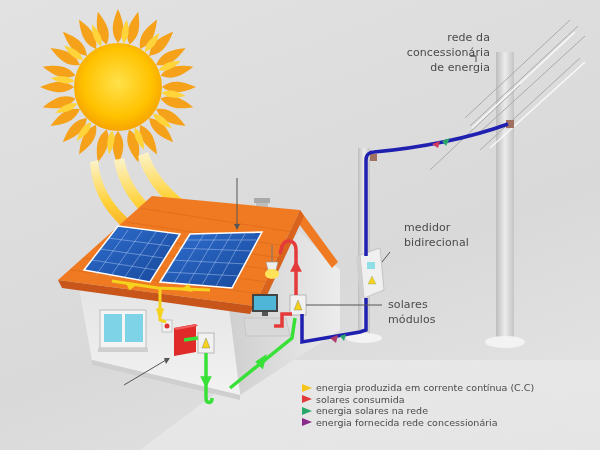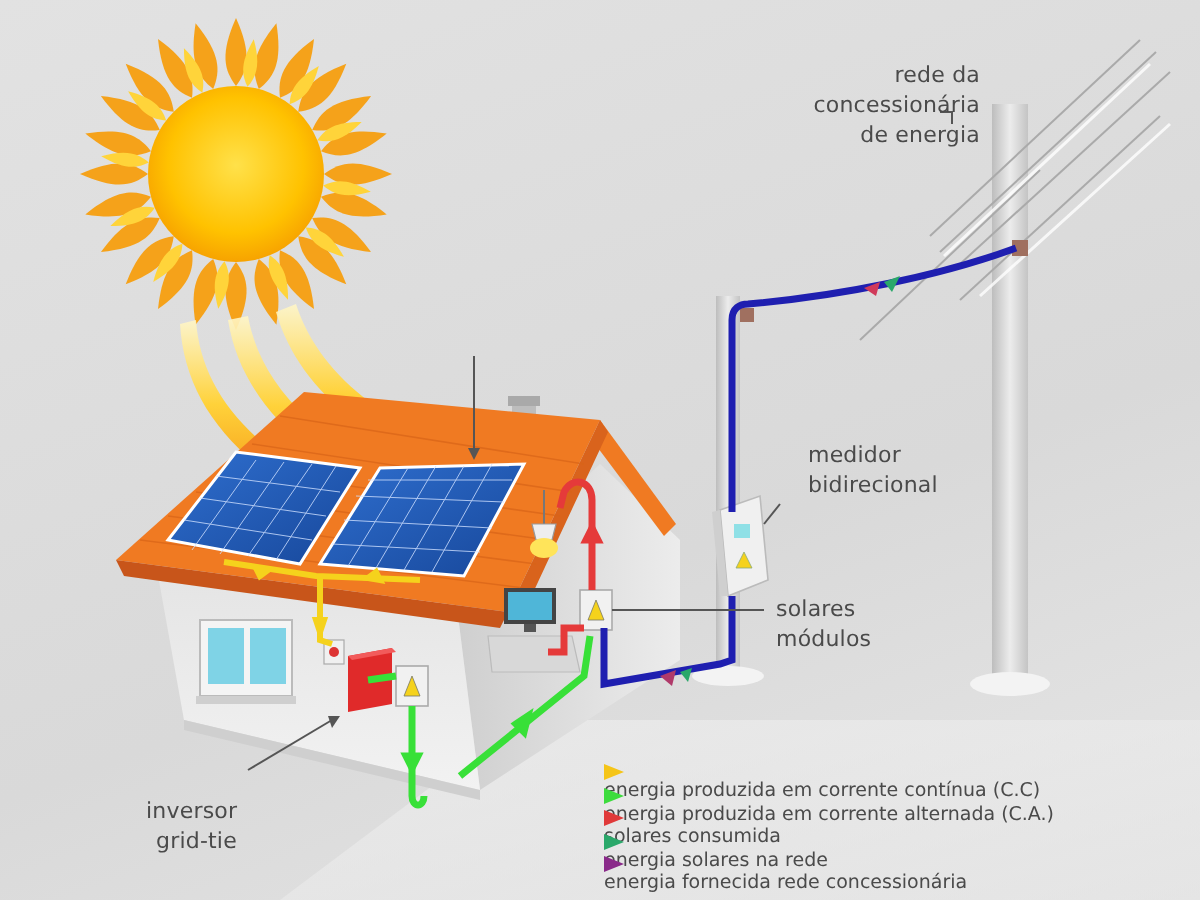--- a/index.html
+++ b/index.html
@@ -2,21 +2,21 @@
 <html><head>
 <meta charset="utf-8">
 <style>
   html,body{margin:0;padding:0;}
   body{width:600px;height:450px;overflow:hidden;background:#dadada;font-family:"DejaVu Sans","Liberation Sans",sans-serif;}
   .stage{position:relative;width:600px;height:450px;background:linear-gradient(160deg,#e2e2e2 0%,#d9d9d9 60%,#e6e6e6 100%);}
   svg.scene{position:absolute;left:0;top:0;}
   .lbl{position:absolute;color:#4a4a4a;font-size:11px;line-height:15px;letter-spacing:0.1px;}
   .lbl.right{text-align:right;}
   .legend{position:absolute;left:302px;top:382px;}
-  .legend-row{display:flex;height:11.5px;flex-direction:column;}
+  .legend-row{display:flex;align-items:center;height:11.5px;}
   .legend-tri{width:0;height:0;border-top:4px solid transparent;border-bottom:4px solid transparent;border-left:10px solid #000;margin-right:4px;}
   .legend-text{font-size:9.5px;color:#4a4a4a;white-space:nowrap;}
 </style>
 </head>
 <body>
 
 <div class="stage">
 
   <svg class="scene" width="600" height="450" viewBox="0 0 600 450">
     <defs>
@@ -266,35 +266,27 @@
   <div class="lbl" style="left:404px;top:220px;">
     <div>medidor</div>
     <div>bidirecional</div>
   </div>
 
   <div class="lbl" style="left:388px;top:297px;">
     <div>solares</div>
     <div>módulos</div>
   </div>
 
-  <div class="lbl" style="left:73px;top:398px;">
-    <div>inversor</div>
-    <div style="padding-left:5px;">grid-tie</div>
-  </div>
 
   <div class="legend" id="legend">
       <div class="legend-row">
         <span class="legend-tri" style="border-left-color: rgb(245, 197, 24);"></span>
         <span class="legend-text">energia produzida em corrente contínua (C.C)</span>
       </div>
       <div class="legend-row">
-        <span class="legend-tri" style="border-left-color: rgb(61, 220, 61);"></span>
-        <span class="legend-text">energia produzida em corrente alternada (C.A.)</span>
-      </div>
-      <div class="legend-row">
         <span class="legend-tri" style="border-left-color: rgb(224, 58, 58);"></span>
         <span class="legend-text">solares consumida</span>
       </div>
       <div class="legend-row">
         <span class="legend-tri" style="border-left-color: rgb(42, 168, 106);"></span>
         <span class="legend-text">energia solares na rede</span>
       </div>
       <div class="legend-row">
         <span class="legend-tri" style="border-left-color: rgb(138, 42, 138);"></span>
         <span class="legend-text">energia fornecida rede concessionária</span>

